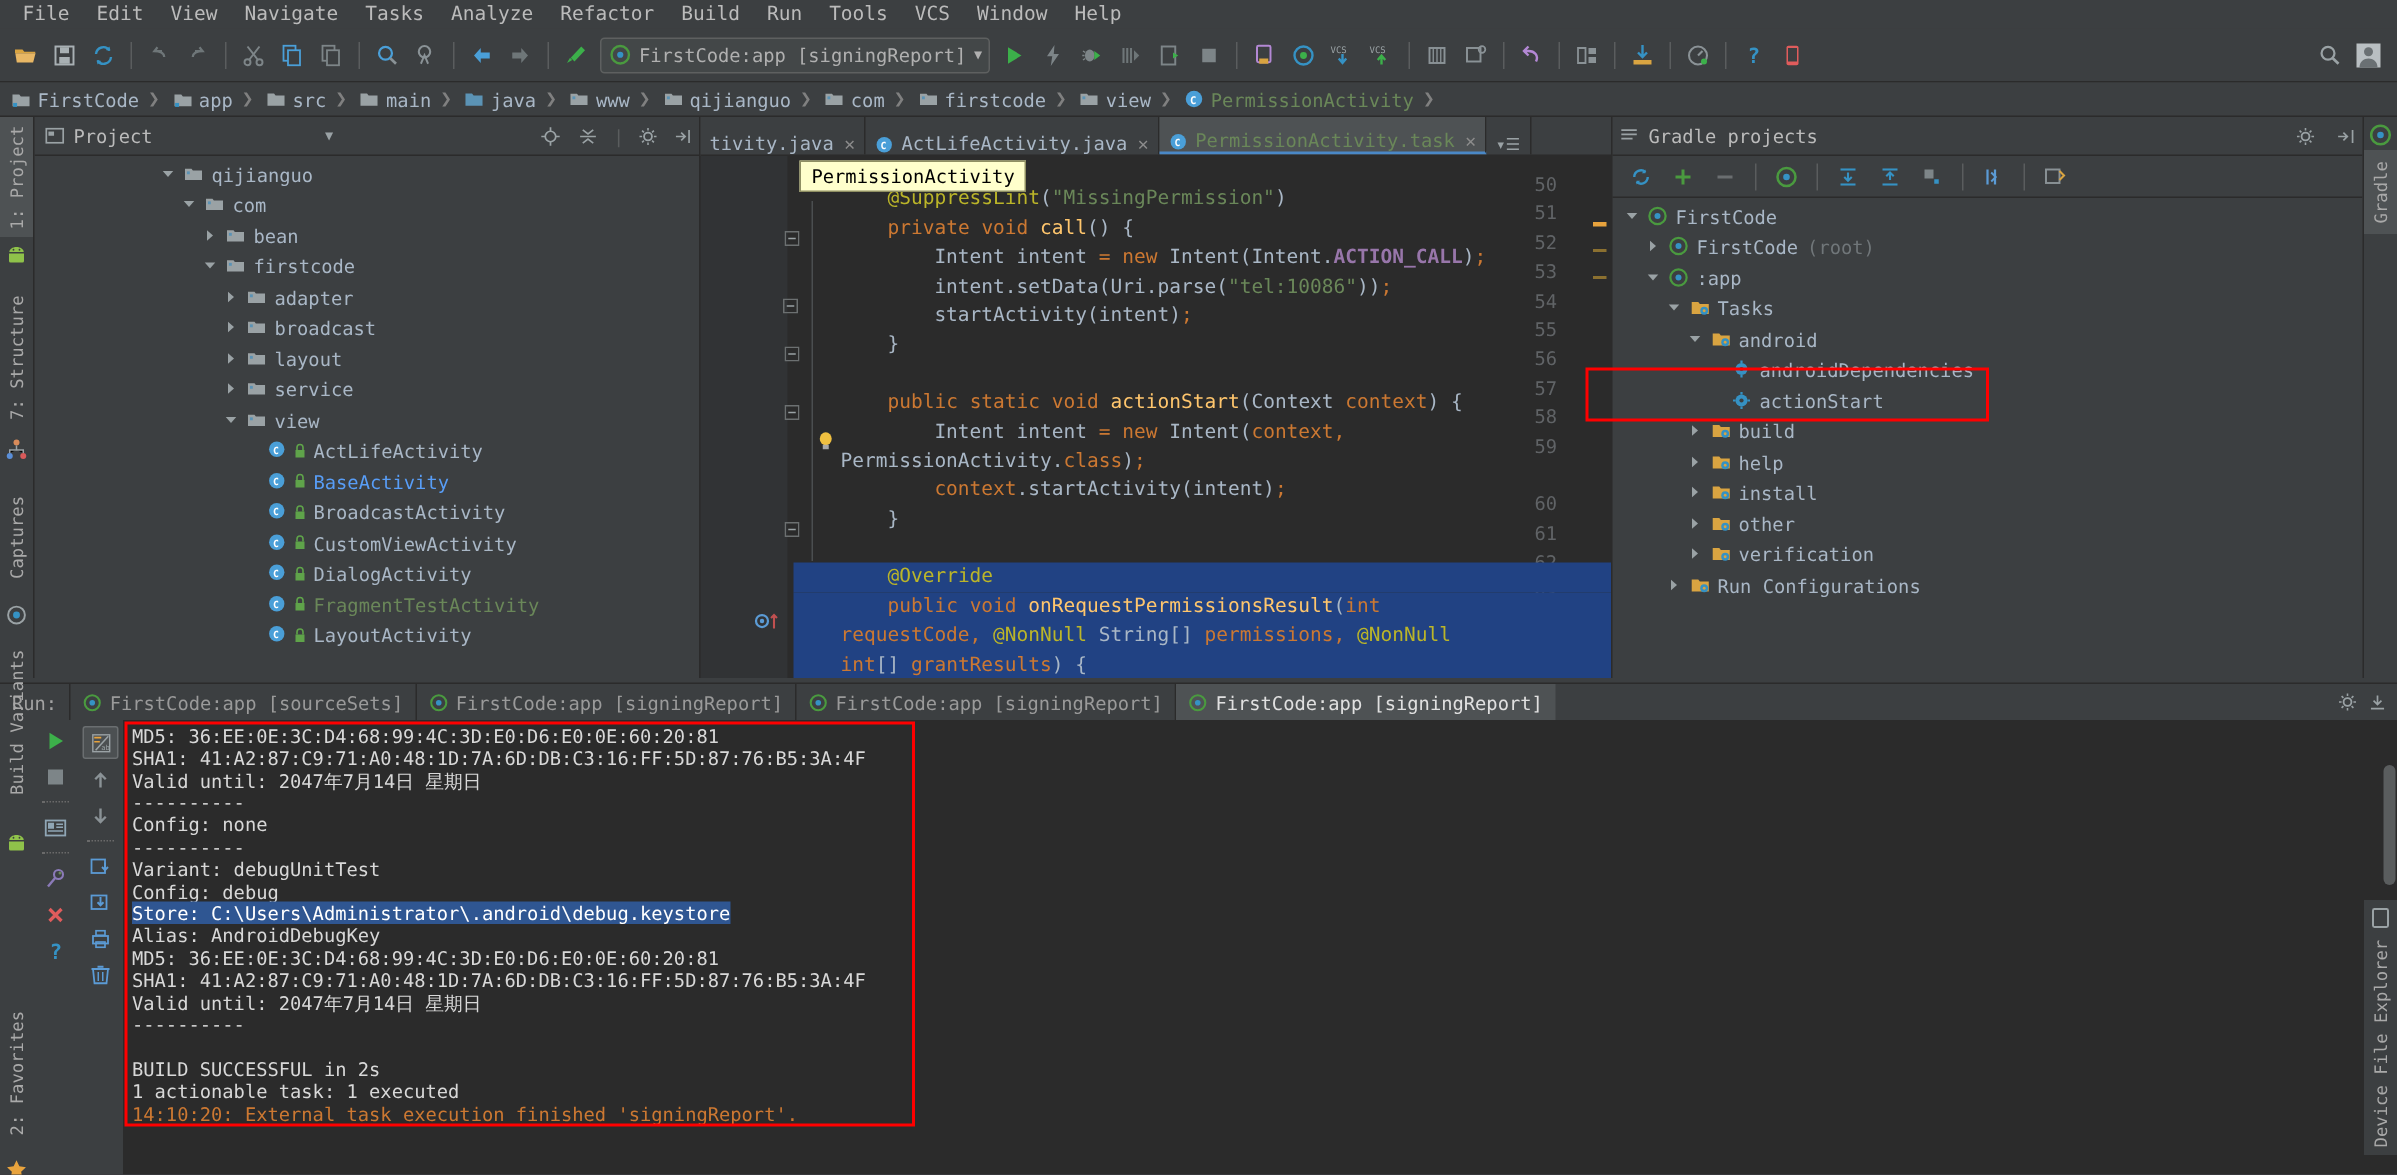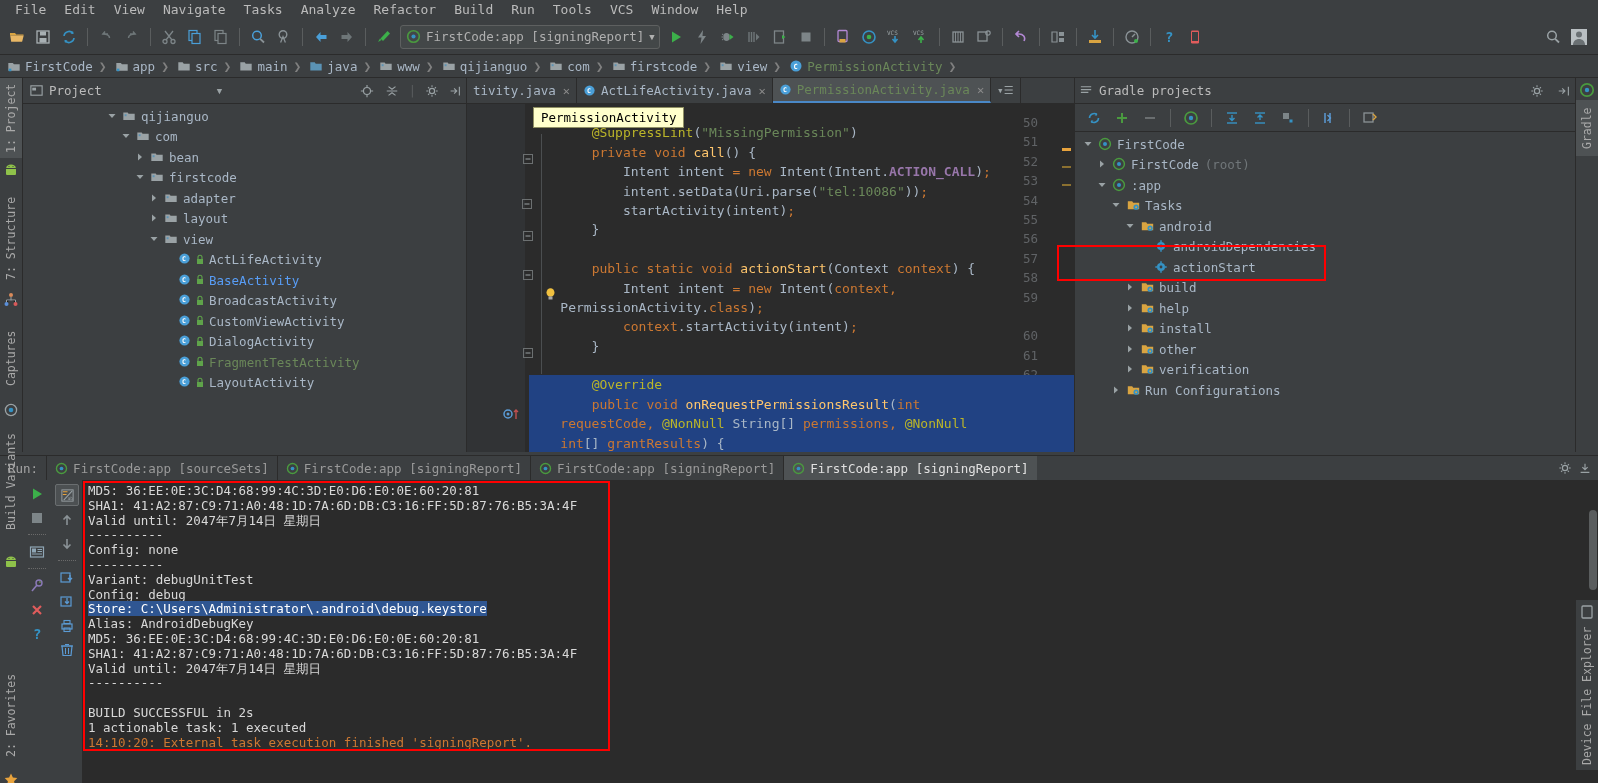--- a/index.html
+++ b/index.html
@@ -52,21 +52,21 @@
   .trow{height:20.5px;display:flex;align-items:center;white-space:nowrap;font-size:12.5px;color:#a9b7c6;
         font-family:"DejaVu Sans Mono",monospace;}
   .trow .tw{width:11px;height:11px;display:inline-block;flex:0 0 auto;}
   .trow .blank{display:inline-block;flex:0 0 auto;}
   .ic{width:15px;height:15px;margin-right:4px;flex:0 0 auto;display:inline-block;vertical-align:middle;}
   .cls-blue{color:#589df6;}.cls-green{color:#6a8759;}
 
   
   .editor{flex:1;display:flex;flex-direction:column;background:#2b2b2b;min-width:0;}
   .tabbar{height:25px;background:#3c3f41;display:flex;align-items:stretch;border-bottom:1px solid #2b2b2b;overflow:hidden;}
-  .etab{display:flex;align-items:center;gap:5px;padding:0 6px;font-size:12.5px;color:#a9b7c6;
+  .etab{display:flex;align-items:flex-end;gap:5px;padding:0 6px;font-size:12.5px;color:#a9b7c6;
         border-right:1px solid #2b2b2b;white-space:nowrap;font-family:"DejaVu Sans Mono",monospace;}
   .etab.active{background:#4e5254;border-bottom:2px solid #4a88c7;}
   .etab .x{color:#8c8c8c;font-size:12px;margin-left:2px;}
   .code{flex:1;position:relative;background:#2b2b2b;overflow:hidden;}
   .gutter{position:absolute;left:0;top:0;bottom:0;width:58px;background:#313335;}
   .lnum{position:absolute;right:36px;color:#606366;font-size:12.5px;text-align:right;width:24px;
         font-family:"DejaVu Sans Mono",monospace;}
   .codelines{position:absolute;left:62px;right:0;top:0;font-size:13px;line-height:19.4px;
              font-family:"DejaVu Sans Mono",monospace;white-space:pre;}
   .cl{height:19.4px;}
@@ -615,21 +615,51 @@
               <svg width="10" height="10" viewBox="0 0 10 10">
                 <path d="M3 1.5l4 3.5-4 3.5z" fill="#9aa2a5"></path>
               </svg>
             </span>
             <span class="ic">
               <svg width="14" height="14" viewBox="0 0 16 16">
                 <path d="M1.5 4h5l1 1.4h7v7.2H1.5z" fill="#9aa2a5"></path>
                 <rect x="3" y="6" width="2.2" height="2.2" fill="#5b93b5"></rect>
               </svg>
             </span>
+            <span>broadcast</span>
+          </div>
+          <div class="trow">
+            <span class="blank" style="width: 126px;"></span>
+            <span class="tw" style="margin-right: 4px;">
+              <svg width="10" height="10" viewBox="0 0 10 10">
+                <path d="M3 1.5l4 3.5-4 3.5z" fill="#9aa2a5"></path>
+              </svg>
+            </span>
+            <span class="ic">
+              <svg width="14" height="14" viewBox="0 0 16 16">
+                <path d="M1.5 4h5l1 1.4h7v7.2H1.5z" fill="#9aa2a5"></path>
+                <rect x="3" y="6" width="2.2" height="2.2" fill="#5b93b5"></rect>
+              </svg>
+            </span>
             <span>layout</span>
+          </div>
+          <div class="trow">
+            <span class="blank" style="width: 126px;"></span>
+            <span class="tw" style="margin-right: 4px;">
+              <svg width="10" height="10" viewBox="0 0 10 10">
+                <path d="M3 1.5l4 3.5-4 3.5z" fill="#9aa2a5"></path>
+              </svg>
+            </span>
+            <span class="ic">
+              <svg width="14" height="14" viewBox="0 0 16 16">
+                <path d="M1.5 4h5l1 1.4h7v7.2H1.5z" fill="#9aa2a5"></path>
+                <rect x="3" y="6" width="2.2" height="2.2" fill="#5b93b5"></rect>
+              </svg>
+            </span>
+            <span>service</span>
           </div>
           <div class="trow">
             <span class="blank" style="width: 126px;"></span>
             <span class="tw" style="margin-right: 4px;">
               <svg width="10" height="10" viewBox="0 0 10 10">
                 <path d="M1.5 3l3.5 4 3.5-4z" fill="#9aa2a5"></path>
               </svg>
             </span>
             <span class="ic">
               <svg width="14" height="14" viewBox="0 0 16 16">
@@ -777,21 +807,21 @@
             <span>ActLifeActivity.java</span>
             <span class="x">✕</span>
           </div>
           <div class="etab active">
             <span style="display: inline-flex;">
               <svg width="13" height="13" viewBox="0 0 16 16">
                 <circle cx="8" cy="8" r="6.3" fill="#4a9fd8"></circle>
                 <text x="5" y="11.5" font-size="8" fill="#fff" font-family="monospace" font-weight="bold">C</text>
               </svg>
             </span>
-            <span style="color: rgb(106, 135, 89);">PermissionActivity.java</span>
+            <span style="color: rgb(106, 135, 89);">PermissionActivity.task</span>
             <span class="x">✕</span>
           </div>
           <div class="etab">
             <span style="color:#9aa2a5;font-size:11px;">▾☰</span>
           </div>
         </div>
       <div class="code">
         <div class="tooltip" style="left:66px;top:3px;">PermissionActivity</div>
         <div class="gutter"></div>
         <div id="gutterbits">

